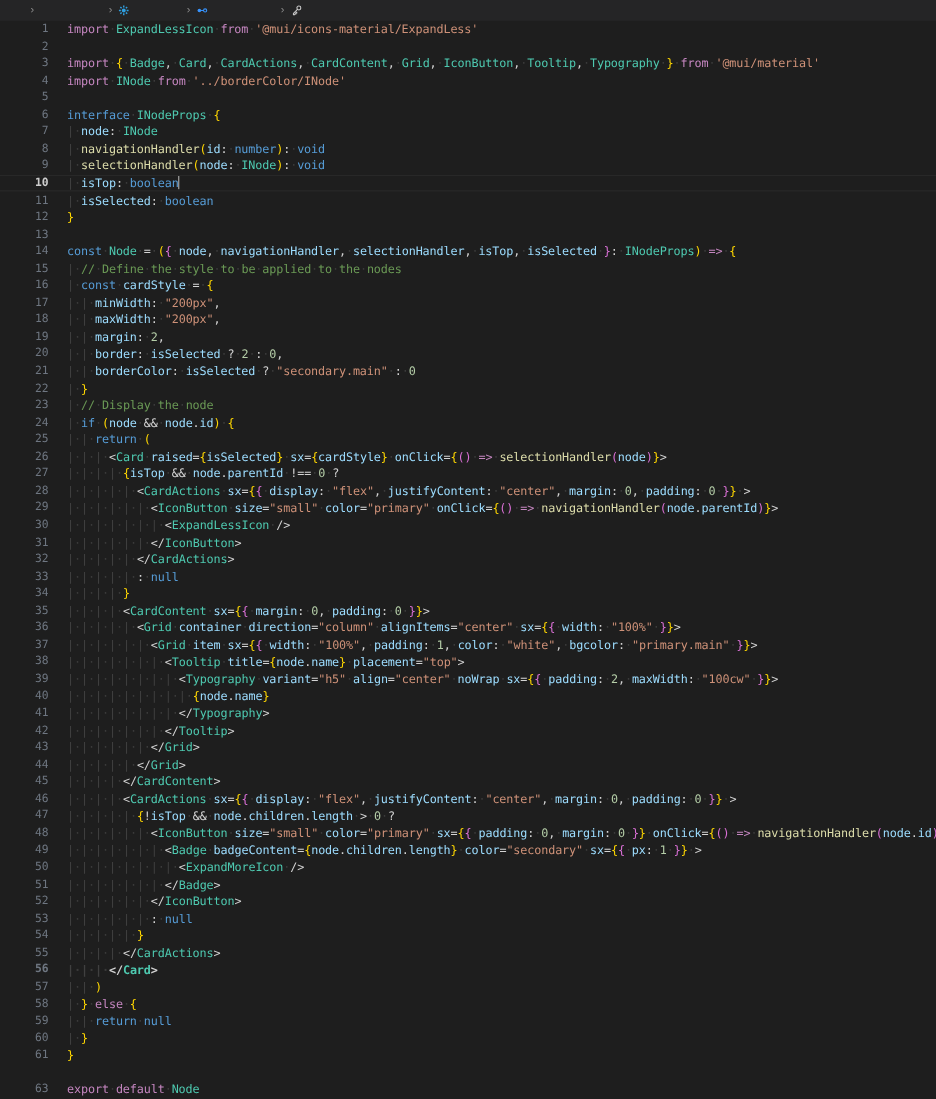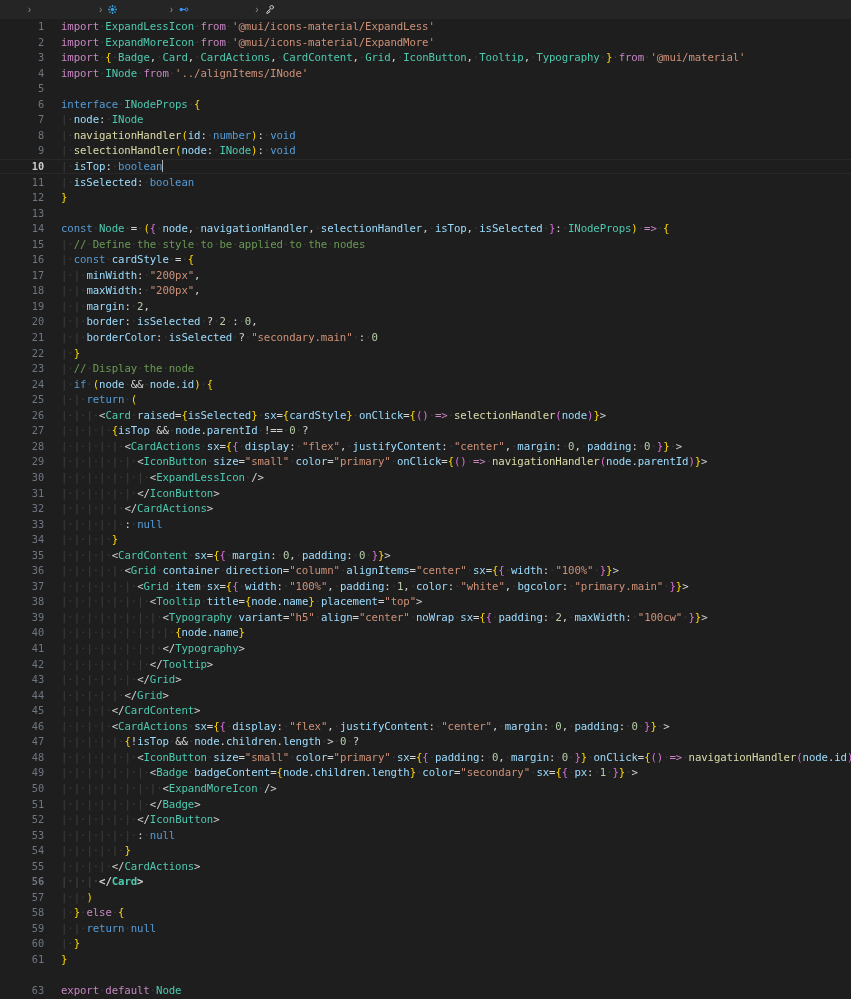--- a/index.html
+++ b/index.html
@@ -147,23 +147,23 @@
           <path d="M9.3 6.7 L4 12 L4 13.6 L5.6 13.6 L6 12.6 L7.2 12.6 L7.2 11.2 L8.4 11.2 L8.4 10"></path>
         </g>
       </svg>
     </span>
     <span class="crumb">isTop</span>
   </span>
 </div>
 
 <div id="editor">
     <div class="code-line" style="position: absolute; left: 0px; right: 0px; top: 0px;"><span class="ln">1</span><span class="code-content"><span class="kw">import</span><span class="ws">·</span><span class="type">ExpandLessIcon</span><span class="ws">·</span><span class="kw">from</span><span class="ws">·</span><span class="str">'@mui/icons-material/ExpandLess'</span></span></div>
-    <div class="code-line" style="position: absolute; left: 0px; right: 0px; top: 15.55px;"><span class="ln">2</span><span class="code-content"><span class="kw">import</span><span class="ws">·</span><span class="type">ExpandMoreIcon</span><span class="ws">·</span><span class="kw">from</span><span class="ws">·</span><span class="str">'@mui/icons-material/ExpandMore'</span></span></div>
+    <div class="code-line" style="position: absolute; left: 0px; right: 0px; top: 15.55px;"><span class="ln">2</span></div>
     <div class="code-line" style="position: absolute; left: 0px; right: 0px; top: 31.1px;"><span class="ln">3</span><span class="code-content"><span class="kw">import</span><span class="ws">·</span><span style="color:#ffd700">{</span><span class="ws">·</span><span class="type">Badge</span><span class="pun">,</span><span class="ws">·</span><span class="type">Card</span><span class="pun">,</span><span class="ws">·</span><span class="type">CardActions</span><span class="pun">,</span><span class="ws">·</span><span class="type">CardContent</span><span class="pun">,</span><span class="ws">·</span><span class="type">Grid</span><span class="pun">,</span><span class="ws">·</span><span class="type">IconButton</span><span class="pun">,</span><span class="ws">·</span><span class="type">Tooltip</span><span class="pun">,</span><span class="ws">·</span><span class="type">Typography</span><span class="ws">·</span><span style="color:#ffd700">}</span><span class="ws">·</span><span class="kw">from</span><span class="ws">·</span><span class="str">'@mui/material'</span></span></div>
-    <div class="code-line" style="position: absolute; left: 0px; right: 0px; top: 46.65px;"><span class="ln">4</span><span class="code-content"><span class="kw">import</span><span class="ws">·</span><span class="type">INode</span><span class="ws">·</span><span class="kw">from</span><span class="ws">·</span><span class="str">'../alignItems/INode'</span></span></div>
+    <div class="code-line" style="position: absolute; left: 0px; right: 0px; top: 46.65px;"><span class="ln">4</span><span class="code-content"><span class="kw">import</span><span class="ws">·</span><span class="type">INode</span><span class="ws">·</span><span class="kw">from</span><span class="ws">·</span><span class="str">'../borderColor/INode'</span></span></div>
     <div class="code-line" style="position: absolute; left: 0px; right: 0px; top: 62.2px;"><span class="ln">5</span><span class="code-content"></span></div>
     <div class="code-line" style="position: absolute; left: 0px; right: 0px; top: 77.75px;"><span class="ln">6</span><span class="code-content"><span class="kw2">interface</span><span class="ws">·</span><span class="type">INodeProps</span><span class="ws">·</span><span style="color:#ffd700">{</span></span></div>
     <div class="code-line" style="position: absolute; left: 0px; right: 0px; top: 93.3px;"><span class="ln">7</span><span class="code-content"><span class="ind">|</span><span class="ws">·</span><span class="var">node</span><span class="pun">:</span><span class="ws">·</span><span class="type">INode</span></span></div>
     <div class="code-line" style="position: absolute; left: 0px; right: 0px; top: 108.85px;"><span class="ln">8</span><span class="code-content"><span class="ind">|</span><span class="ws">·</span><span class="fn">navigationHandler</span><span style="color:#ffd700">(</span><span class="var">id</span><span class="pun">:</span><span class="ws">·</span><span class="kw2">number</span><span style="color:#ffd700">)</span><span class="pun">:</span><span class="ws">·</span><span class="kw2">void</span></span></div>
     <div class="code-line" style="position: absolute; left: 0px; right: 0px; top: 124.4px;"><span class="ln">9</span><span class="code-content"><span class="ind">|</span><span class="ws">·</span><span class="fn">selectionHandler</span><span style="color:#ffd700">(</span><span class="var">node</span><span class="pun">:</span><span class="ws">·</span><span class="type">INode</span><span style="color:#ffd700">)</span><span class="pun">:</span><span class="ws">·</span><span class="kw2">void</span></span></div>
     <div class="line-highlight" style="top: 139.95px;"></div>
     <div class="code-line" style="position: absolute; left: 0px; right: 0px; top: 139.95px;"><span class="ln active">10</span><span class="code-content"><span class="ind">|</span><span class="ws">·</span><span class="var">isTop</span><span class="pun">:</span><span class="ws">·</span><span class="kw2">boolean</span><span class="cursor"></span></span></div>
     <div class="code-line" style="position: absolute; left: 0px; right: 0px; top: 155.5px;"><span class="ln">11</span><span class="code-content"><span class="ind">|</span><span class="ws">·</span><span class="var">isSelected</span><span class="pun">:</span><span class="ws">·</span><span class="kw2">boolean</span></span></div>
     <div class="code-line" style="position: absolute; left: 0px; right: 0px; top: 171.05px;"><span class="ln">12</span><span class="code-content"><span style="color:#ffd700">}</span></span></div>
     <div class="code-line" style="position: absolute; left: 0px; right: 0px; top: 186.6px;"><span class="ln">13</span><span class="code-content"></span></div>

